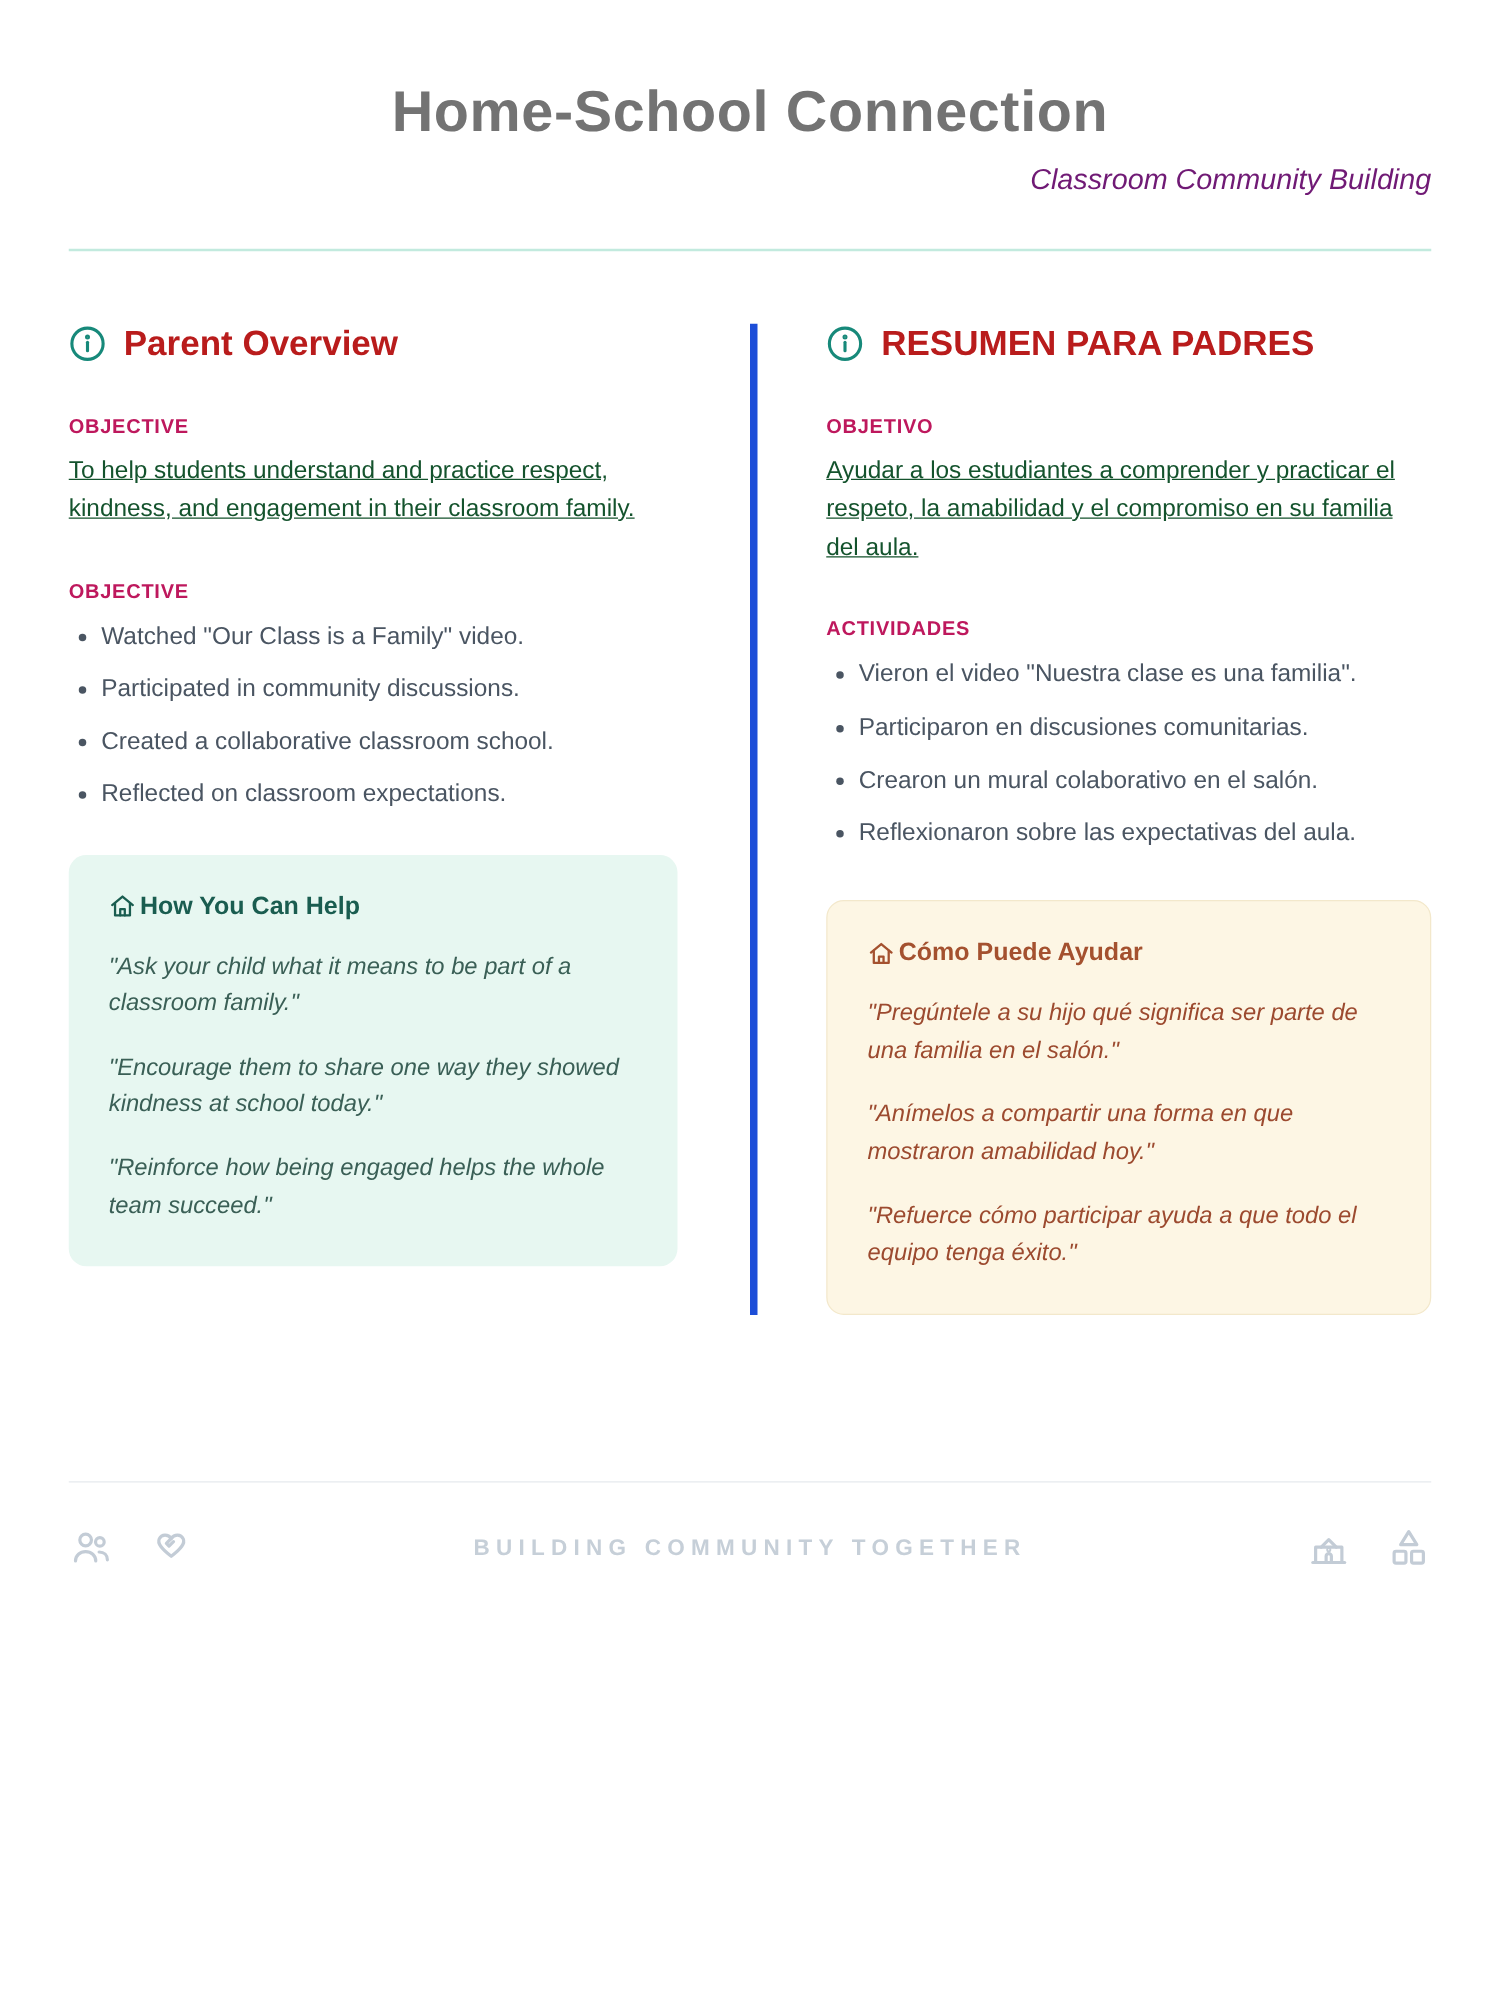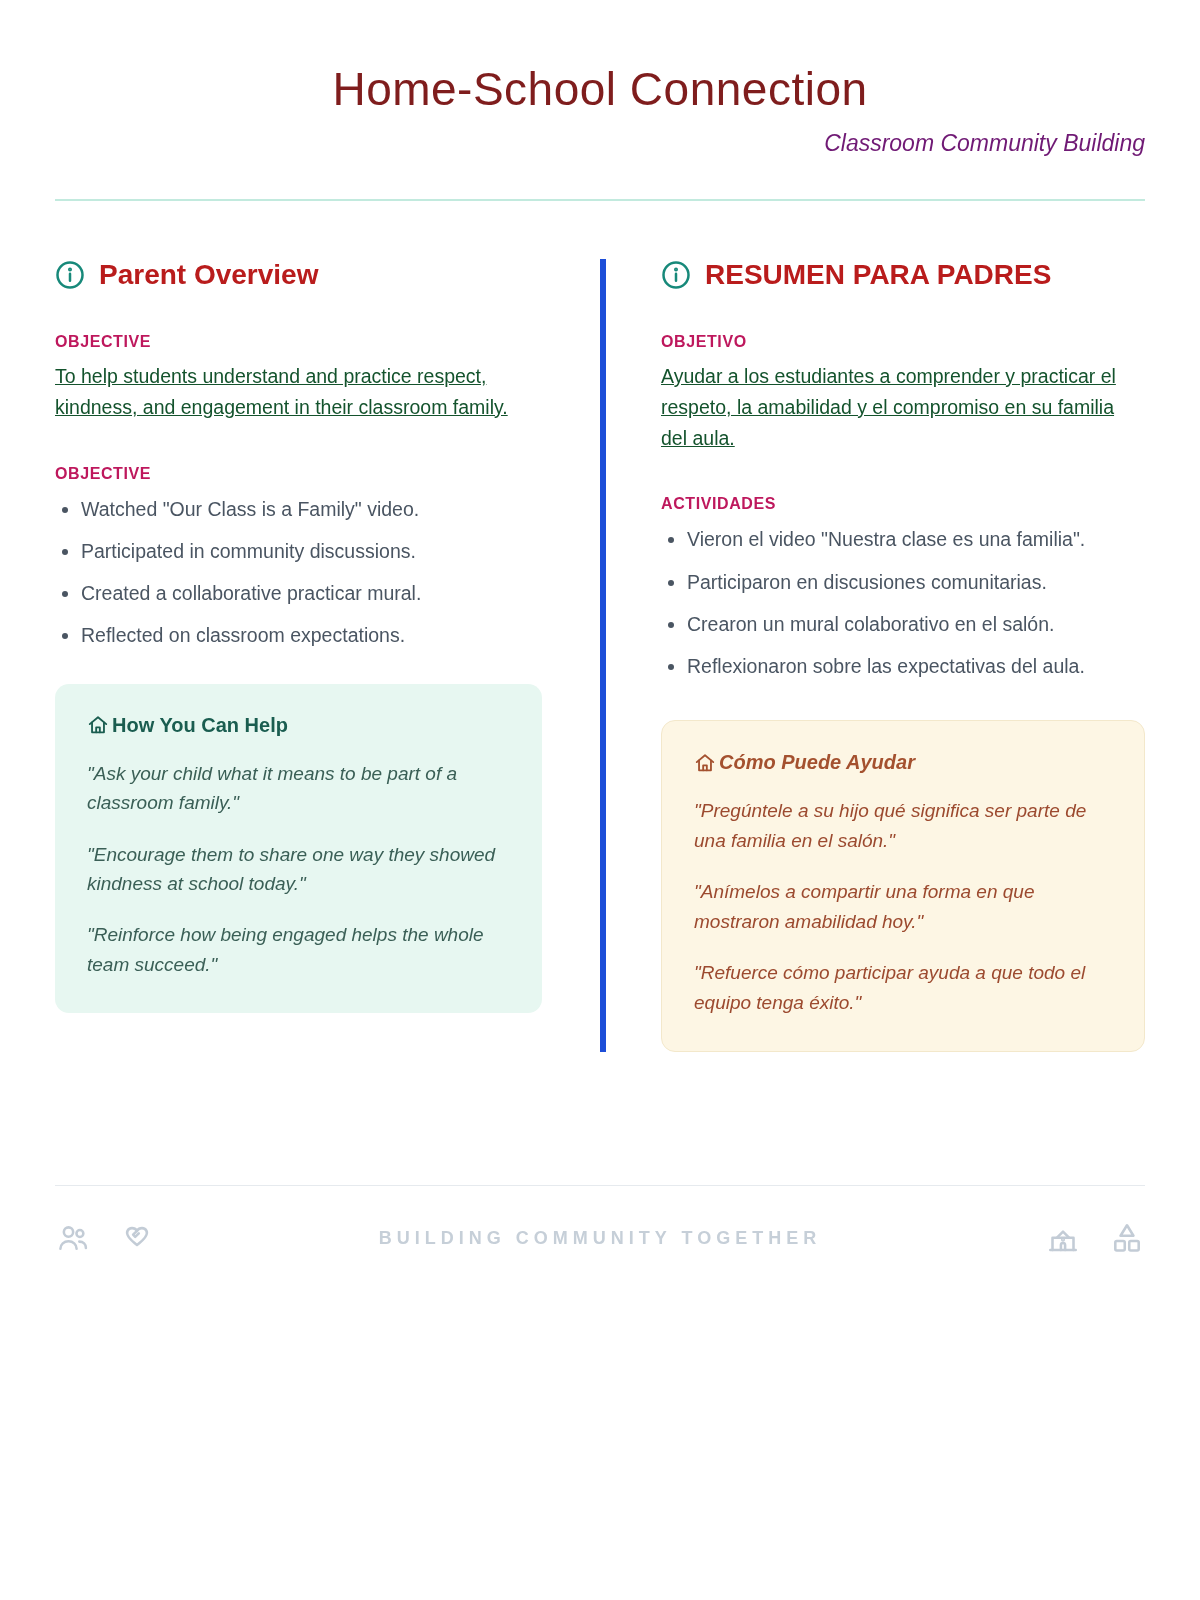--- a/index.html
+++ b/index.html
@@ -9,23 +9,23 @@
     height: 1600px;
     font-family: "Liberation Sans", sans-serif;
     color: #47525e;
     position: relative;
   }
   .page { padding: 48px 55px 0 55px; }
 
   
   .title {
     text-align: center;
-    color: #7f1d1d;
+    color: #737373;
     font-size: 46px;
-    font-weight: normal;
+    font-weight: bold;
     letter-spacing: 0.5px;
     margin-top: 14px;
   }
   .subtitle {
     text-align: right;
     color: #701a75;
     font-size: 23px;
     font-style: italic;
     margin-top: 14px;
   }
@@ -95,21 +95,21 @@
     margin-top: 40px;
   }
   .help-heading {
     display: flex;
     align-items: center;
     gap: 3px;
     font-size: 20px;
     font-weight: bold;
   }
   .mint .help-heading { color: #1a5d50; }
-  .cream .help-heading { color: #a4512f; font-style: italic; }
+  .cream .help-heading { color: #a4512f; }
   .help-quote {
     font-style: italic;
     font-size: 19px;
     line-height: 1.55;
     margin-top: 22px;
   }
   .mint .help-quote { color: #3a5f56; }
   .cream .help-quote { color: #9c4a2f; }
 
   
@@ -163,21 +163,21 @@
         <span>Parent Overview</span>
       </div>
 
       <div class="section-label">OBJECTIVE</div>
       <p class="body-text">To help students understand and practice respect, kindness, and engagement in their classroom family.</p>
 
       <div class="section-label">OBJECTIVE</div>
       <ul class="activities">
         <li>Watched "Our Class is a Family" video.</li>
         <li>Participated in community discussions.</li>
-        <li>Created a collaborative practicar mural.</li>
+        <li>Created a collaborative classroom school.</li>
         <li>Reflected on classroom expectations.</li>
       </ul>
 
       <div class="help-box mint">
         <div class="help-heading">
           <span class="icon">
             <svg width="22" height="22" viewBox="0 0 24 24" fill="none" stroke="#1a5d50" stroke-width="2" stroke-linecap="round" stroke-linejoin="round">
               <path d="M3 11 L12 3.5 L21 11"></path>
               <path d="M5.5 9.3 V20 H18.5 V9.3"></path>
               <path d="M10 20 V14.5 H14 V20"></path>

